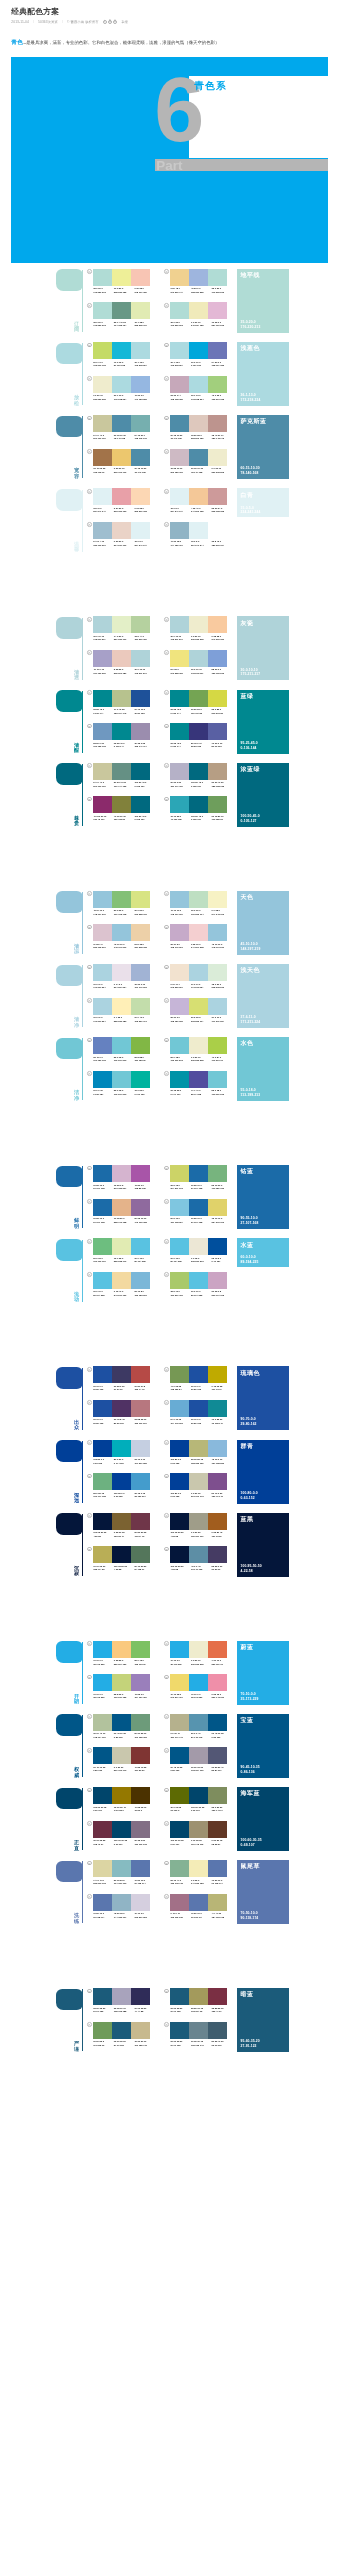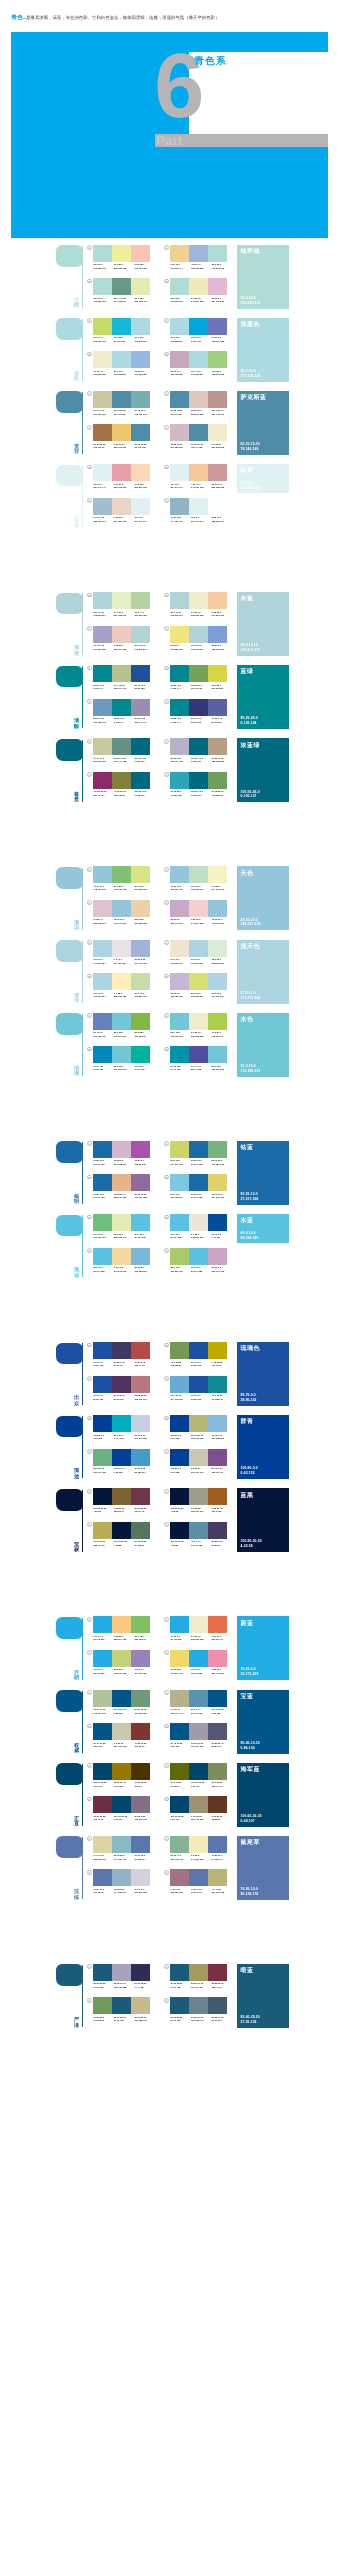--- a/index.html
+++ b/index.html
@@ -206,20 +206,36 @@
     letter-spacing: 0.1px;
   }
   .bigblock.short { height: 29px; }
   .bigblock.short .bg-codes { bottom: 2.1px; }
 </style>
 </head>
 <body>
 
 <div class="page">
 
+  <div class="article-head">
+    <h1 class="article-title">经典配色方案</h1>
+    <div class="meta-row">
+      <span class="meta-item">2013-11-04</span>
+      <span class="meta-sep">/</span>
+      <span class="meta-item">50363次浏览</span>
+      <span class="meta-sep">/</span>
+      <span class="meta-item">© 蔷薇小编 版权所有</span>
+      <span class="cc-icons">
+        <span class="cc-badge">i</span>
+        <span class="cc-badge">$</span>
+        <span class="cc-badge">0</span>
+      </span>
+      <span class="report-link">举报</span>
+    </div>
+  </div>
 
   <div class="intro">
     <span class="kw">青色</span><span class="dashes">---</span><span>是最具凉爽，清新，专业的色彩。它和白色混合，能体现柔顺，淡雅，浪漫的气氛（像天空的色彩）</span>
   </div>
 
   <div class="cover" style="background: rgb(0, 168, 236);">
     <div class="cover-whitebox"></div>
     <div class="cover-six" style="color: rgb(181, 181, 181);">6</div>
     <div class="cover-graybar" style="background: rgb(181, 181, 181);"></div>
     <div class="cover-part">Part</div>

